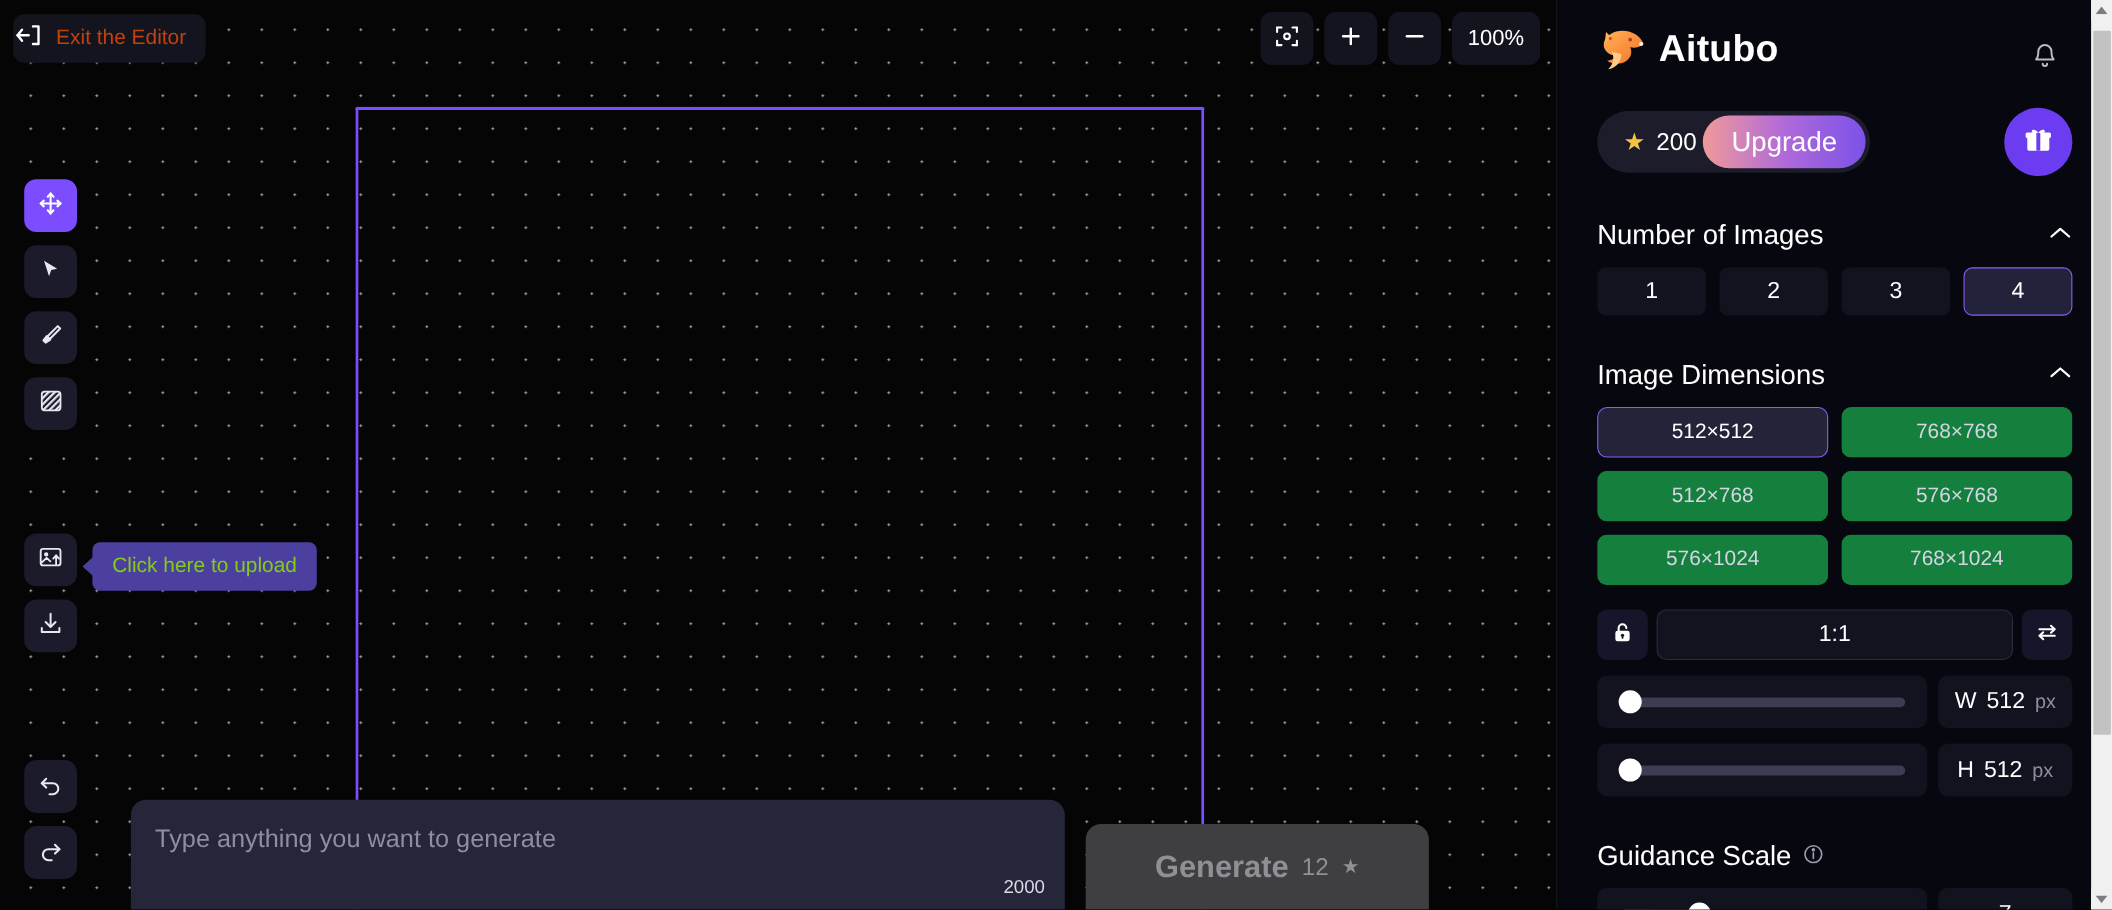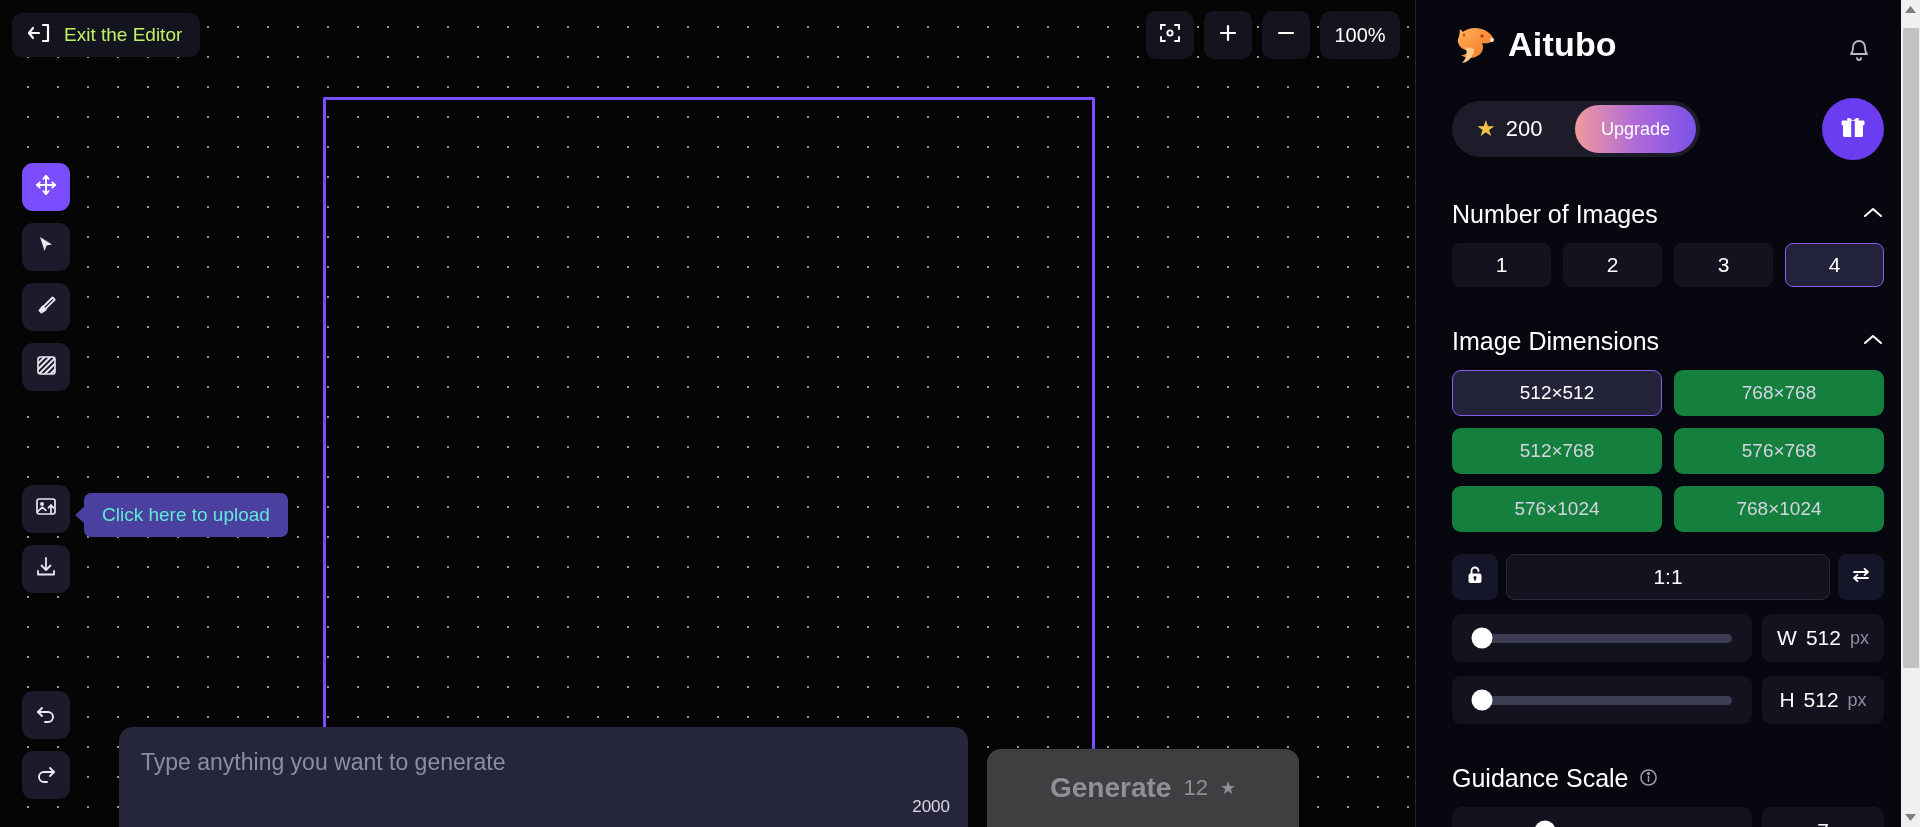--- a/index.html
+++ b/index.html
@@ -33,24 +33,24 @@
     width: 772px; height: 730px;
     border: 3px solid #7c4dff;
     border-bottom: none;
     border-radius: 2px;
     pointer-events: none;
   }
 
   
   .exit-btn {
     position: absolute; left: 12px; top: 13px;
-    height: 44px; padding: 0 18px 0 14px;
+    height: 44px; padding: 0 18px 0 1px;
     display: flex; align-items: center; gap: 12px;
     background: #14141f; border-radius: 10px;
-    color: #bef264; font-size: 19px;
+    color: #c2410c; font-size: 19px;
     cursor: pointer;
   }
   .exit-btn svg { flex: none; }
 
   
   .zoom-toolbar {
     position: absolute; right: 16px; top: 11px;
     display: flex; align-items: center; gap: 10px;
   }
   .zoom-btn {
@@ -76,21 +76,21 @@
     color: #e8e8f0; cursor: pointer;
   }
   .tool-btn.active { background: #7c4dff; color: #ffffff; }
 
   
   .tooltip {
     position: absolute; left: 84px; top: 493px;
     height: 44px; padding: 0 18px;
     display: flex; align-items: center;
     background: #4b3fa0; border-radius: 7px;
-    color: #5eead4; font-size: 19px; white-space: nowrap;
+    color: #84cc16; font-size: 19px; white-space: nowrap;
   }
   .tooltip::before {
     content: ""; position: absolute; left: -9px; top: 50%;
     transform: translateY(-50%);
     border-top: 9px solid transparent;
     border-bottom: 9px solid transparent;
     border-right: 10px solid #4b3fa0;
   }
 
   
@@ -148,21 +148,21 @@
     padding-left: 24px;
   }
   .credit-star { color: #f5c344; font-size: 22px; margin-right: 10px; }
   .credit-count { color: #ffffff; font-size: 22px; }
   .upgrade-btn {
     margin-left: auto;
     height: 48px; padding: 0 26px;
     display: flex; align-items: center; justify-content: center;
     border-radius: 24px;
     background: linear-gradient(90deg, #f09a9a 0%, #b06ad9 50%, #7b52e8 100%);
-    color: #ffffff; font-size: 18px; cursor: pointer;
+    color: #ffffff; font-size: 25px; cursor: pointer;
     margin-right: 4px;
   }
   .gift-btn {
     width: 62px; height: 62px; border-radius: 50%;
     background: #6c3df0;
     display: flex; align-items: center; justify-content: center;
     color: #ffffff; cursor: pointer;
   }
 
   .section-head {

